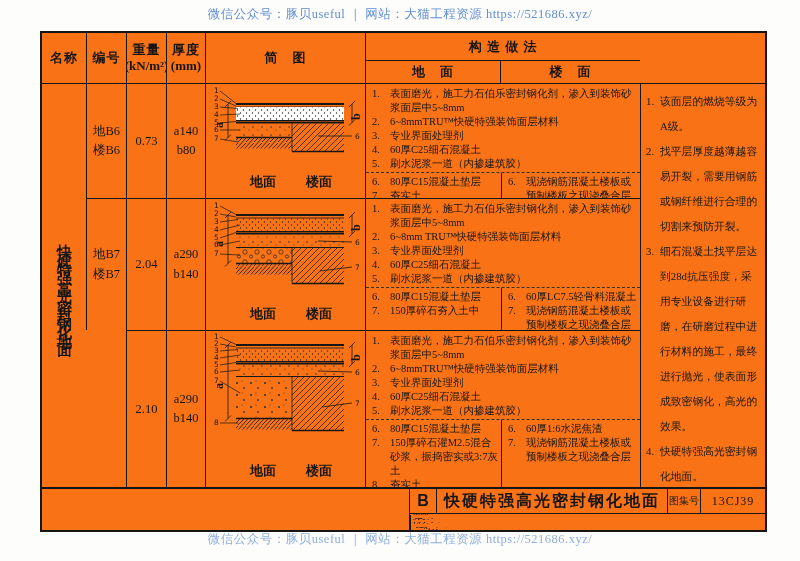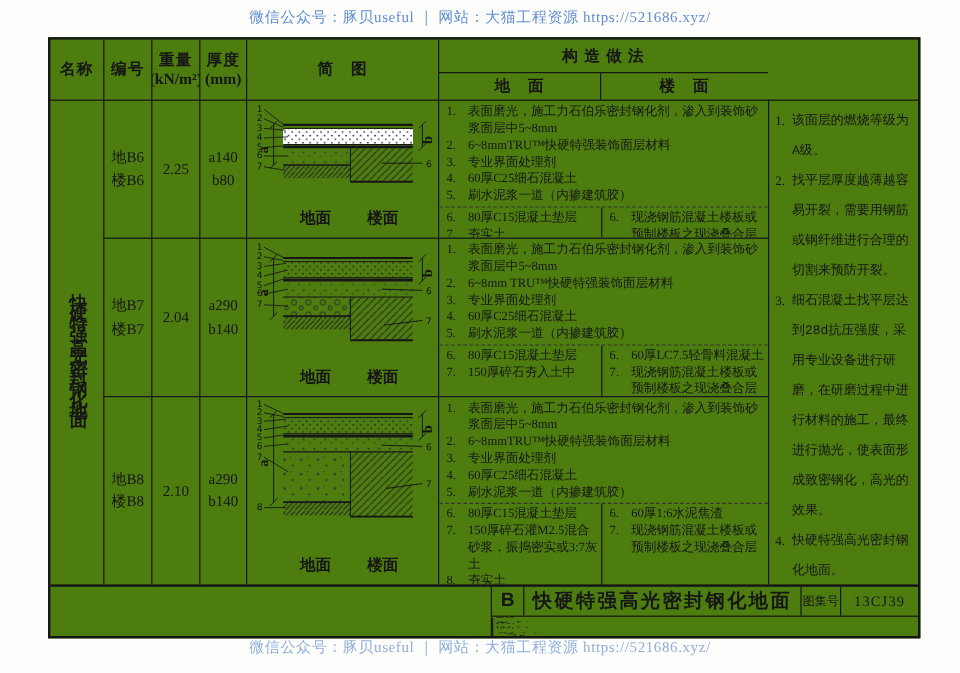--- a/index.html
+++ b/index.html
@@ -4,21 +4,21 @@
 <style>
   * { margin:0; padding:0; box-sizing:border-box; }
   html,body { width:800px; height:561px; background:#fdfdfc; overflow:hidden;
     font-family:"Liberation Serif","DejaVu Serif",serif; color:#161616; }
   .watermark { position:absolute; left:0; width:800px; text-align:center;
     font-size:12.5px; letter-spacing:.5px; font-family:"Liberation Serif",serif; }
   #wm-top { top:6px; color:#5f8ed2; }
   #wm-bottom { top:531px; color:#83a6d8; opacity:.9; }
 
   #sheet { position:absolute; left:40px; top:31px; width:727px; height:501px;
-    border:2px solid #161616; background:#4d7c0f; }
+    border:2px solid #161616; background:#f97316; }
   #maingrid { display:grid; width:723px; height:454px;
     grid-template-columns:44px 40px 40px 39px 160px 135px 140px 125px;
     grid-template-rows:27px 23px 115px 132px 157px; }
   #maingrid > div { border-left:1px solid #161616; border-top:1px solid #161616;
     overflow:hidden; }
   #maingrid > div.nl { border-left:none; }
   #maingrid > div.nt { border-top:none; }
   .hc { display:flex; align-items:center; justify-content:center; font-size:13px;
     font-weight:bold; letter-spacing:1px; text-align:center; }
   .hc .sub { font-size:13px; font-weight:bold; letter-spacing:0; }
@@ -34,21 +34,21 @@
   .shared { flex:1; padding:3px 5px 1px 6px; }
   .li { display:flex; line-height:14px; }
   .li-no { flex:none; width:18px; }
   .li-text { flex:1; }
   .split { display:flex; border-top:1px dashed #333; }
   .split .gh { width:135px; padding:2px 2px 2px 6px; }
   .split .fh { flex:1; border-left:1px solid #161616; padding:2px 2px 2px 6px; }
   .notesbody { padding:5px 3px 0 5px; font-size:10.8px; }
   .notesbody .li { line-height:25px; }
   .notesbody .li-no { width:14px; }
-  .notesbody .li-text { flex:1;font-family:Liberation Mono, monospace; }
+  .notesbody .li-text { flex:1; }
 
   #tblock { display:flex; width:723px; height:43px; border-top:2px solid #161616; }
   .tb-empty { width:368px; border-right:1px solid #161616; }
   .tb-right { width:355px; display:flex; flex-direction:column; }
   .tb-rowA { display:flex; height:26px; }
   .tb-rowB { display:flex; height:17px; border-top:1px solid #161616;flex-direction:column; }
   .tb-rowA > div, .tb-rowB > div { display:flex; align-items:center;
     justify-content:center; border-left:1px solid #161616; overflow:hidden; }
   .tb-rowA > div:first-child, .tb-rowB > div:first-child { border-left:none; }
   .cell-B { width:26px; font-size:16px; font-weight:bold;
@@ -98,21 +98,21 @@
 
     <div class="cat nl" style="grid-area:3/1/6/2">
       <span>快硬特强高光密封钢化地面</span>
       </div>
 
     <div class="codecell" style="grid-area:3/2/4/3">
       <span>地B6</span>
         <span>楼B6</span>
       </div>
     <div class="valcell" style="grid-area:3/3/4/4">
-        <span>2.25</span>
+        <span>0.73</span>
       </div>
     <div class="codecell" style="grid-area:3/4/4/5">
       <span>a140</span>
         <span>b80</span>
       </div>
 
     <div class="sketch" style="grid-area:3/5/4/6">
       <svg width="160" height="113" viewBox="0 0 160 113">
         <defs>
           <pattern id="r1d" width="6" height="6" patternUnits="userSpaceOnUse">
@@ -375,24 +375,20 @@
               <span class="li-text">60厚LC7.5轻骨料混凝土</span>
             </div>
             <div class="li">
               <span class="li-no">7.</span>
               <span class="li-text">现浇钢筋混凝土楼板或预制楼板之现浇叠合层</span>
             </div>
           </div>
       </div>
     </div>
 
-    <div class="codecell" style="grid-area:5/2/6/3">
-      <span>地B8</span>
-        <span>楼B8</span>
-      </div>
     <div class="valcell" style="grid-area:5/3/6/4">
         <span>2.10</span>
       </div>
     <div class="codecell" style="grid-area:5/4/6/5">
       <span>a290</span>
         <span>b140</span>
       </div>
 
     <div class="sketch" style="grid-area:5/5/6/6">
       <svg width="160" height="155" viewBox="0 0 160 155">

